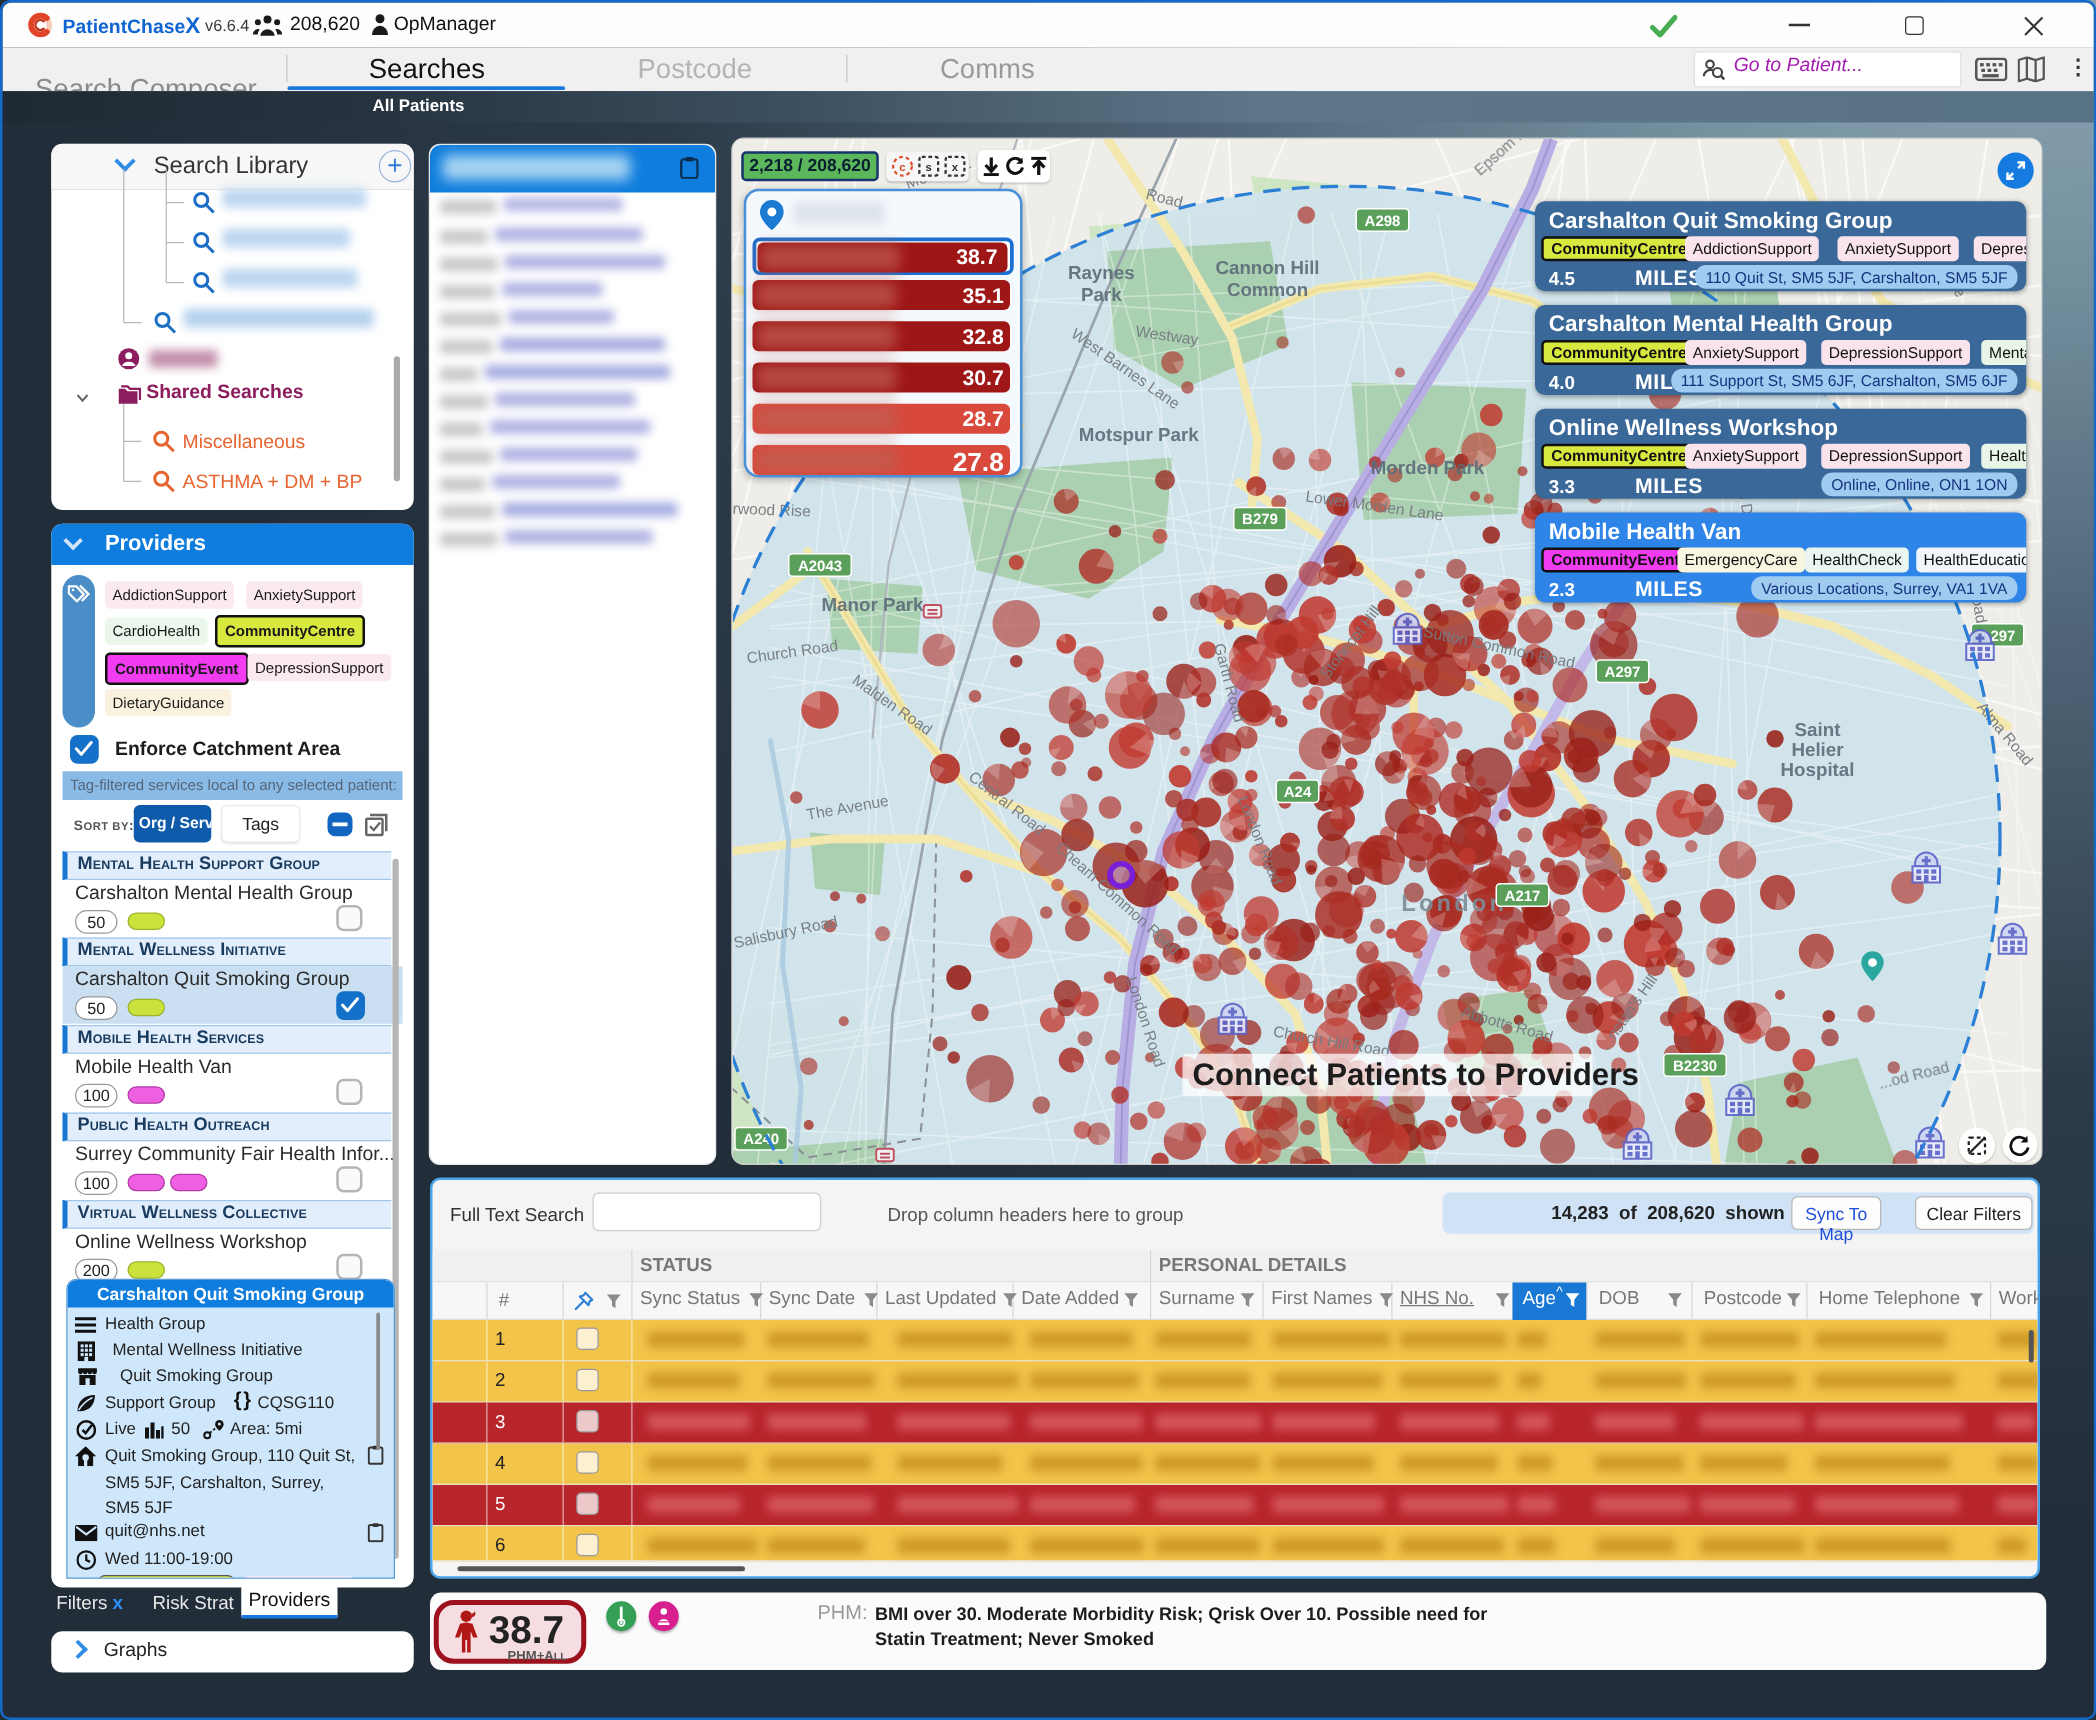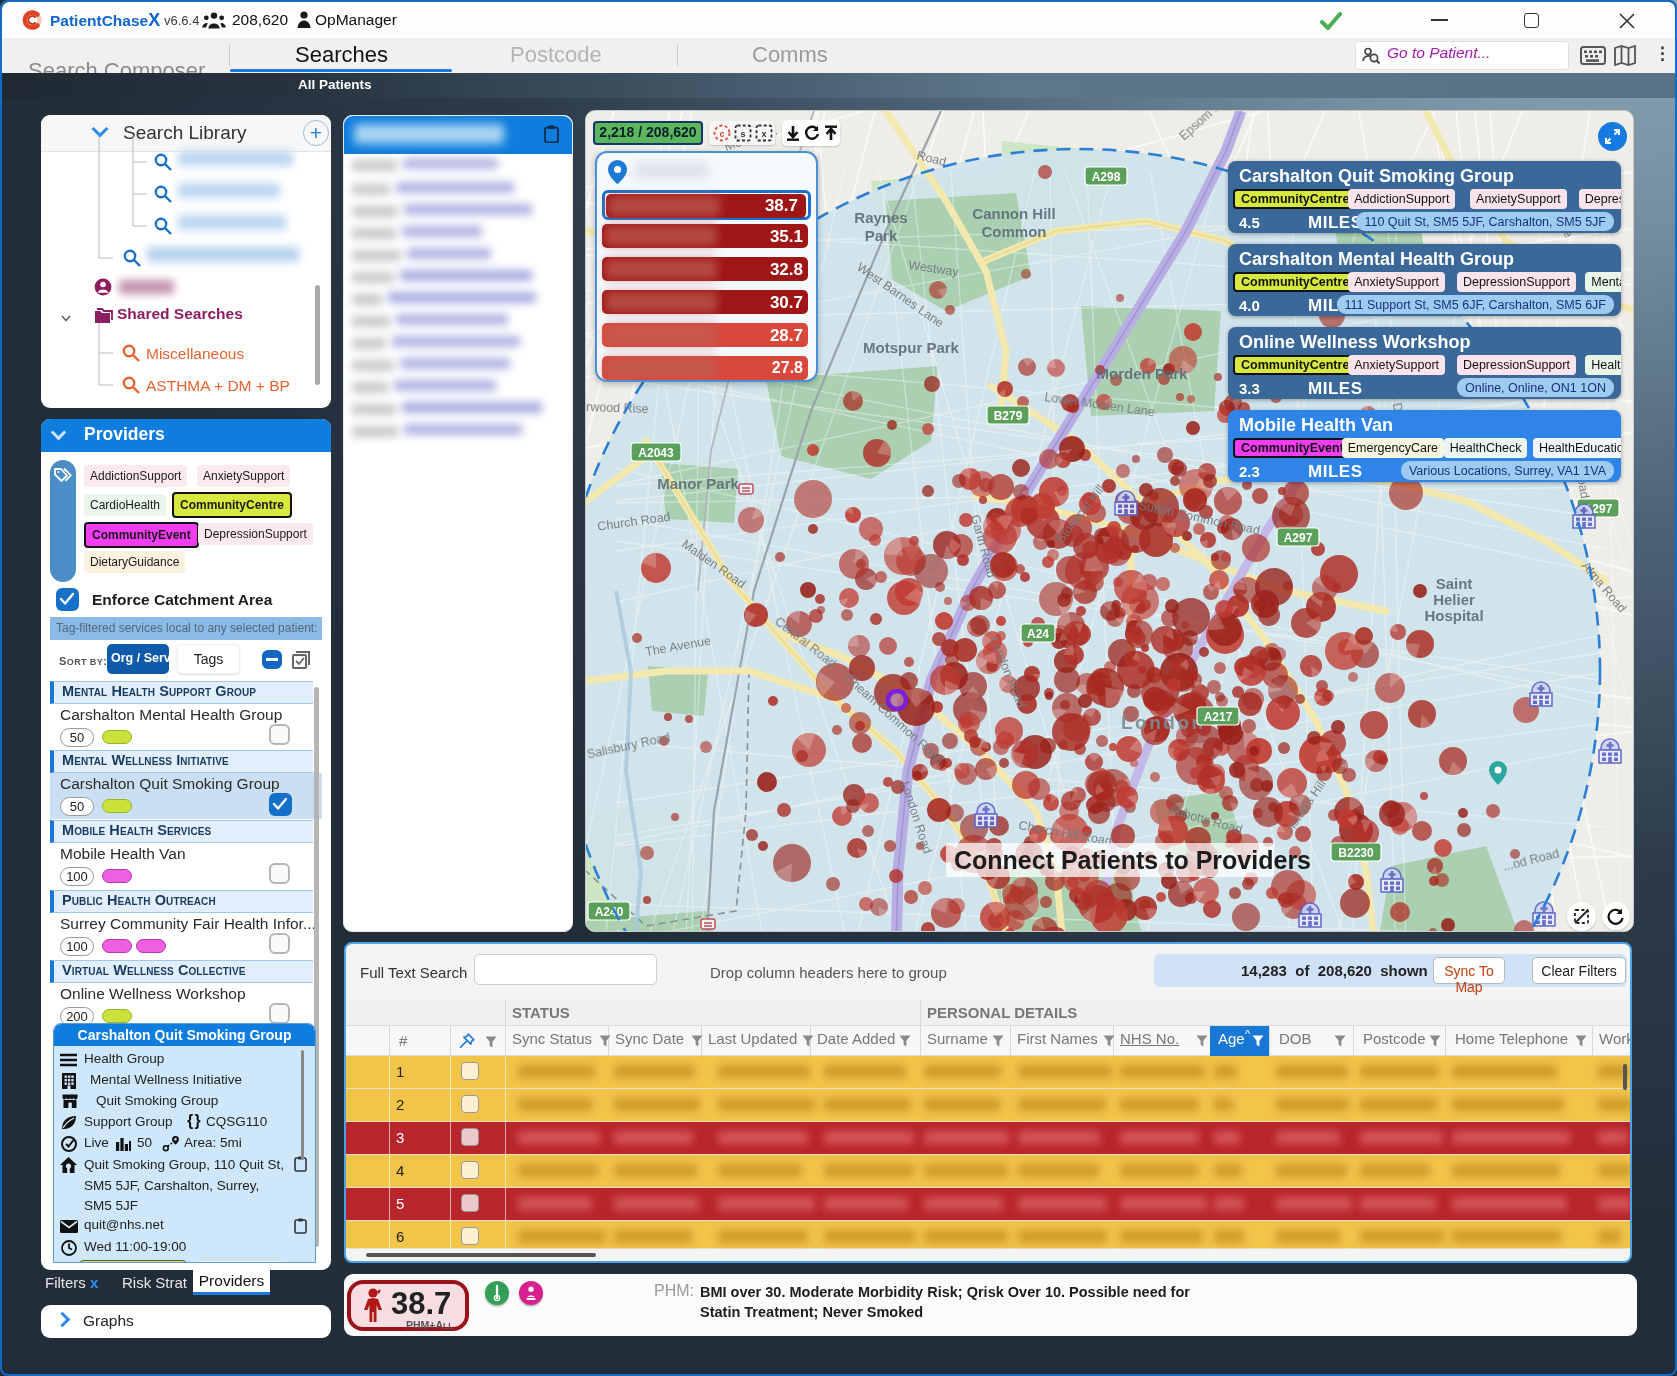--- a/index.html
+++ b/index.html
@@ -1657,21 +1657,21 @@
   <div style="position:absolute;right:8px;top:4px;font-size:17px;font-weight:bold;color:#fff;">30.7</div>
 </div>
       <div class="abs" style="left:5px;top:169px;width:209px;height:26px;border-radius:6px;background:transparent;padding:0;">
   <div style="position:absolute;left:0px;top:1px;width:206px;height:24px;background:#d8493c;border-radius:5px;"></div>
   <div class="blur5" style="position:absolute;left:3px;top:3px;width:112px;height:20px;background:#c06055;opacity:.7;border-radius:3px;"></div>
   <div style="position:absolute;right:8px;top:4px;font-size:17px;font-weight:bold;color:#fff;">28.7</div>
 </div>
       <div class="abs" style="left:5px;top:202px;width:209px;height:26px;border-radius:6px;background:transparent;padding:0;">
   <div style="position:absolute;left:0px;top:1px;width:206px;height:24px;background:#d8493c;border-radius:5px;"></div>
   <div class="blur5" style="position:absolute;left:3px;top:3px;width:112px;height:20px;background:#c06055;opacity:.7;border-radius:3px;"></div>
-  <div style="position:absolute;right:8px;top:4px;font-size:16px;font-weight:bold;color:#fff;">27.8</div>
+  <div style="position:absolute;right:8px;top:4px;font-size:21px;font-weight:bold;color:#fff;">27.8</div>
 </div>
     </div><div class="pcard" style="left:642px;top:50px;background:#3a6898;">
       <div class="ttl">Carshalton Quit Smoking Group</div>
       <div class="ptag sel" style="left:5px;background:#d7e93f;">CommunityCentre</div>
       <div class="ptag" style="left:120.25px;background:#f9e4ee;">AddictionSupport</div>
       <div class="ptag" style="left:242.05px;background:#f9e4ee;">AnxietySupport</div>
       <div class="ptag" style="left:350.75px;background:#f9e4ee;">Depressio</div>
       <div class="miles">4.5 <span>MILES</span></div>
       <div class="addr">110 Quit St, SM5 5JF, Carshalton, SM5 5JF</div>
     </div><div class="pcard" style="left:642px;top:133px;background:#3a6898;">
@@ -1714,21 +1714,21 @@
       </svg>
 </div>
 </div>
 
 <div class="abs" style="left:344px;top:942px;width:1288px;height:321px;background:#f4f4f4;border:2px solid #4aa3e8;border-radius:8px;overflow:hidden;">
  <div class="abs" style="left:14px;top:20px;font-size:15px;color:#333;">Full Text Search</div>
  <div class="abs" style="left:128px;top:10px;width:183px;height:31px;background:#fff;border:1px solid #ccc;border-radius:5px;"></div>
  <div class="abs" style="left:364px;top:20px;font-size:15px;color:#555;">Drop column headers here to group</div>
  <div class="abs" style="left:808px;top:10px;width:473px;height:33px;background:#cfe2f6;border-radius:6px;"></div>
  <div class="abs" style="left:895px;top:18px;font-size:15px;font-weight:bold;color:#222;">14,283&nbsp; of&nbsp; 208,620&nbsp; shown</div>
- <div class="abs" style="left:1087px;top:13px;width:72px;height:27px;background:#fdfdfd;border:1px solid #b8b8b8;border-radius:5px;font-size:14px;color:#c2410c;text-align:center;padding-top:5px;">Sync To Map</div>
+ <div class="abs" style="left:1087px;top:13px;width:72px;height:27px;background:#fdfdfd;border:1px solid #b8b8b8;border-radius:5px;font-size:14px;color:#1d4ed8;text-align:center;padding-top:5px;">Sync To Map</div>
  <div class="abs" style="left:1186px;top:13px;width:94px;height:27px;background:#fdfdfd;border:1px solid #b8b8b8;border-radius:5px;font-size:14px;color:#222;text-align:center;padding-top:5px;">Clear Filters</div>
 
  <div class="abs" style="left:0px;top:56px;width:1284px;height:26px;background:#f0f0f0;border-bottom:1px solid #ddd;">
    <div class="abs" style="left:166px;top:4px;font-size:15px;font-weight:bold;color:#777;">STATUS</div>
    <div class="abs" style="left:581px;top:4px;font-size:15px;font-weight:bold;color:#777;">PERSONAL DETAILS</div>
    <div class="tbl-vline" style="left:159px;"></div>
       <div class="tbl-vline" style="left:574px;"></div>
  </div>
  <div class="abs" style="left:0px;top:82px;width:1284px;height:30px;background:#f7f7f7;border-bottom:1px solid #ddd;">
 <div class="tbl-vline" style="left:43px;"></div>

